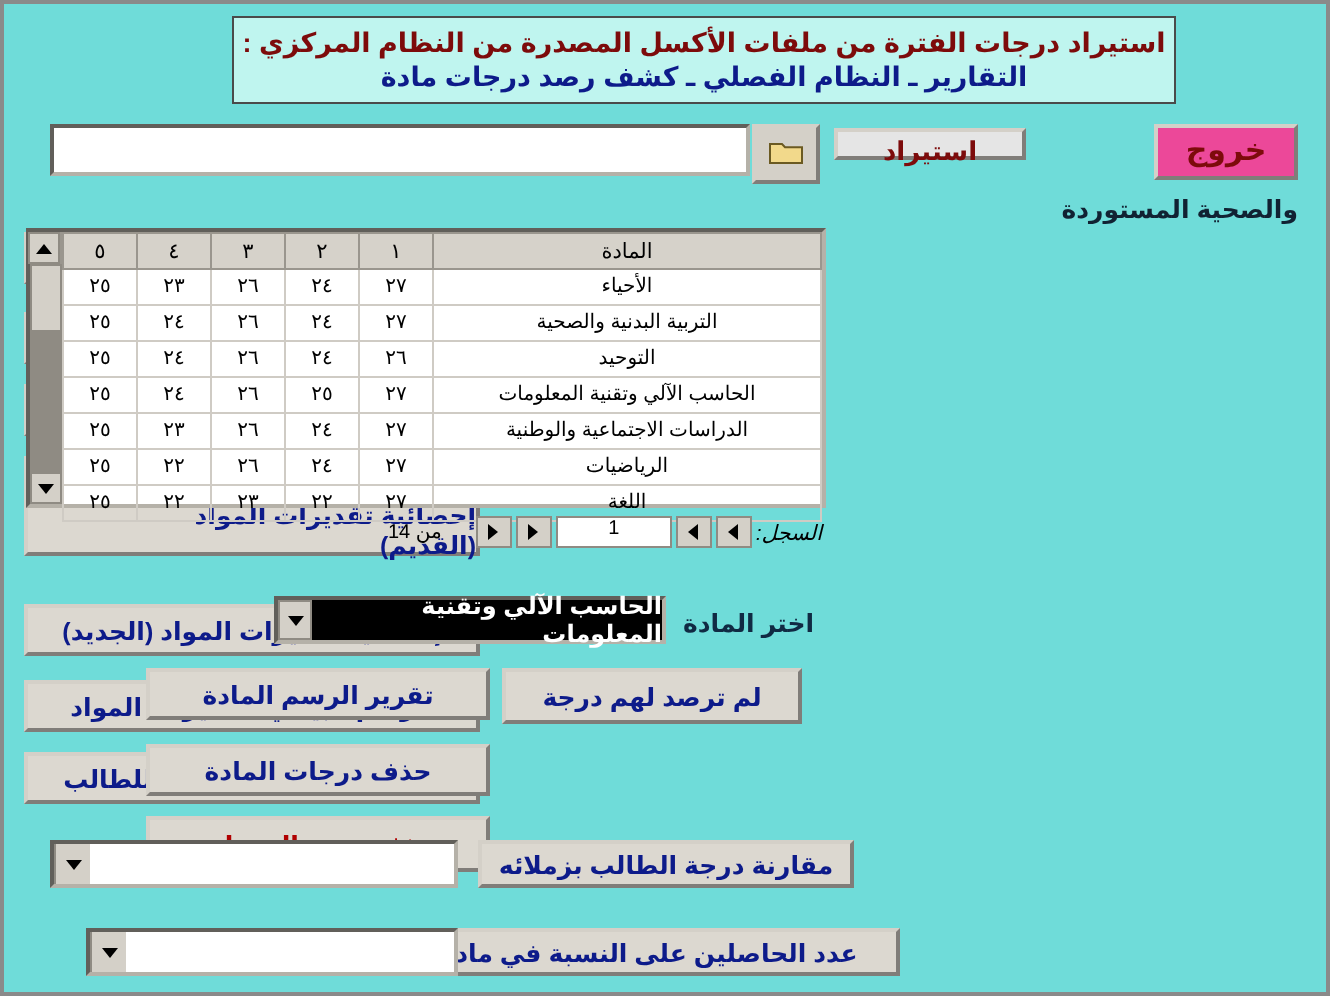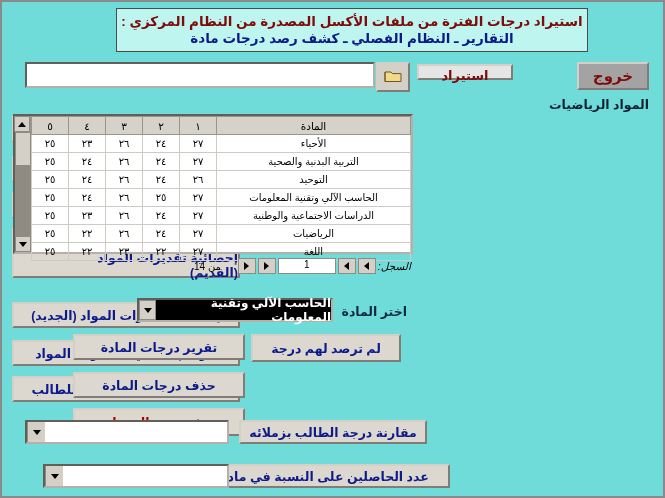--- a/index.html
+++ b/index.html
@@ -18,21 +18,21 @@
   .banner{
     position:absolute;left:100px;top:6px;width:470px;height:42px;
     background:#bff5ef;border:1px solid #4a4a4a;
     display:flex;flex-direction:column;align-items:center;justify-content:center;margin-left:14px;
   }
   .banner .l1{color:#7d0b0b;font-weight:bold;font-size:13.5px;line-height:17px;}
   .banner .l2{color:#0d1b8a;font-weight:bold;font-size:13.5px;line-height:17px;}
 
   
   .btn{
-    border:2px outset #d4d0c8;background:#a3a3a3;
+    border:2px outset #d4d0c8;background:#ec4899;
     font-weight:bold;text-align:center;cursor:default;
     box-sizing:border-box;
   }
   .btn-exit{
     position:absolute;right:14px;top:60px;width:72px;height:28px;
     color:#7d0b0b;font-size:15px;line-height:24px;
   }
   .btn-import{
     position:absolute;right:150px;top:62px;width:96px;height:16px;
     color:#7d0b0b;font-size:13px;line-height:20px;background:#e5e5e5;
@@ -180,21 +180,21 @@
   <div class="folder-btn">
     <span>
       <svg width="18" height="14" viewBox="0 0 18 14">
         <path d="M1 3 L7 3 L8.5 4.6 L17 4.6 L17 12.5 L1 12.5 Z" fill="#f2d98b" stroke="#6b5a22" stroke-width="1"></path>
         <path d="M1 3 L1 12.5" stroke="#6b5a22" stroke-width="1"></path>
       </svg>
     </span>
   </div>
   <input class="path-input" value="" style="">
 
-  <div class="lbl-imported">المواد الرياضيات</div>
+  <div class="lbl-imported">والصحية المستوردة</div>
 
   <div class="lbtn lb0">العشرة الأوائل</div>
   <div class="lbtn lb1">معدلات الطلاب بالموزونة في الفترة</div>
   <div class="lbtn lb2">خلاصة الفترة بالمجموع</div>
   <div class="lbtn lb3">خلاصة الفترة بالدرجة الموزونة</div>
   <div class="lbtn lb4">إحصائية تقديرات المواد (القديم)</div>
   <div class="lbtn lb5">إحصائية تقديرات المواد (الجديد)</div>
   <div class="lbtn lb6">الرسم البياني لتقديرات المواد</div>
   <div class="lbtn lb7">إحصائية تقديرات المواد للطالب</div>
 
@@ -303,21 +303,21 @@
 
   <div class="lbl-choose">اختر المادة</div>
   <div class="combo">
     <div class="val">الحاسب الآلي وتقنية المعلومات</div>
     <div class="arrow">
         <span class="tri"></span>
       </div>
   </div>
 
   <div class="abtn a-nograde">لم ترصد لهم درجة</div>
-  <div class="abtn a-report">تقرير درجات المادة</div>
+  <div class="abtn a-report">تقرير الرسم المادة</div>
   <div class="abtn a-delete">حذف درجات المادة</div>
   <div class="abtn a-delete-all">حذف جميع الدرجات</div>
 
   <div class="brow-lbl b1">مقارنة درجة الطالب بزملائه</div>
   <div class="bcombo bc1">
     <div class="val"></div>
     <div class="arrow">
         <span class="tri"></span>
       </div>
   </div>

